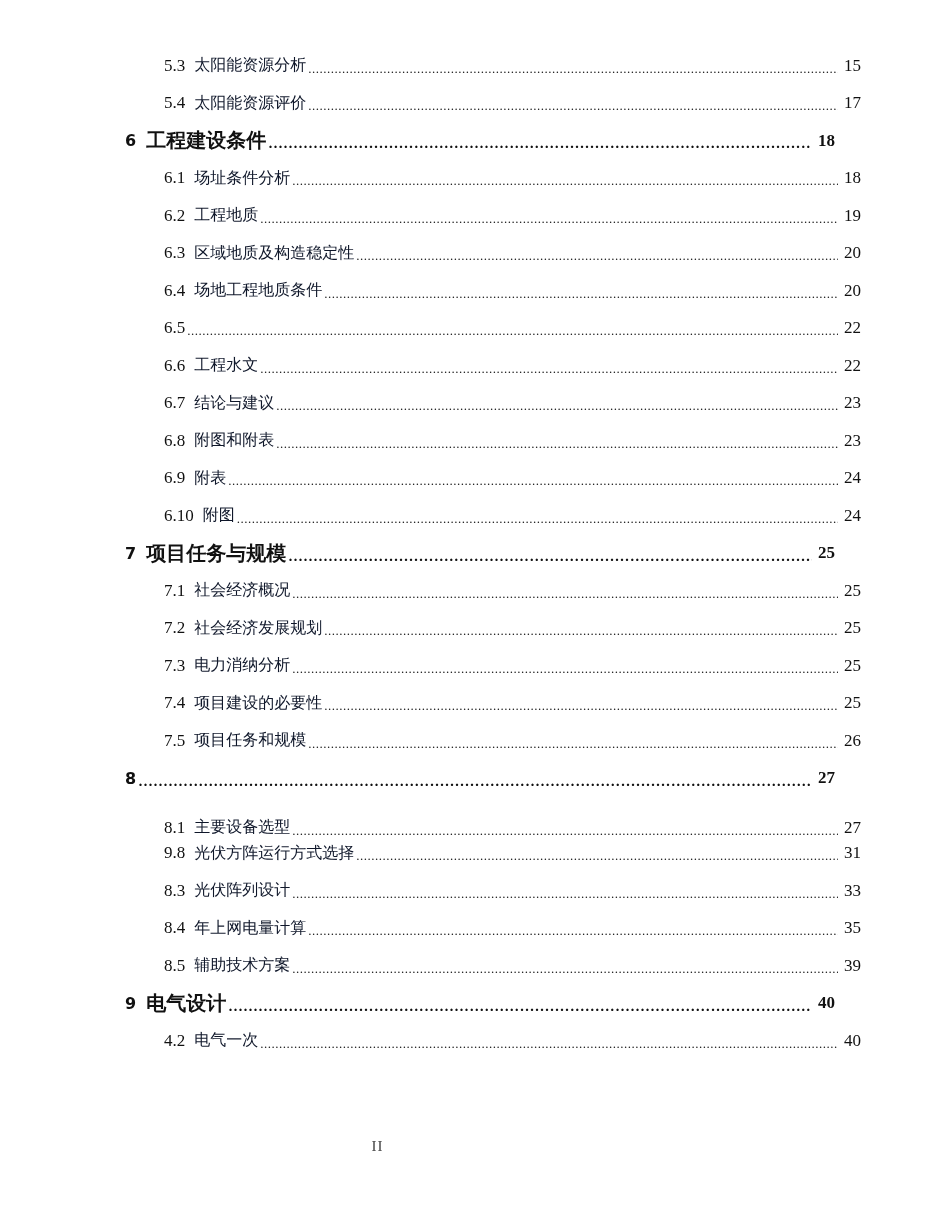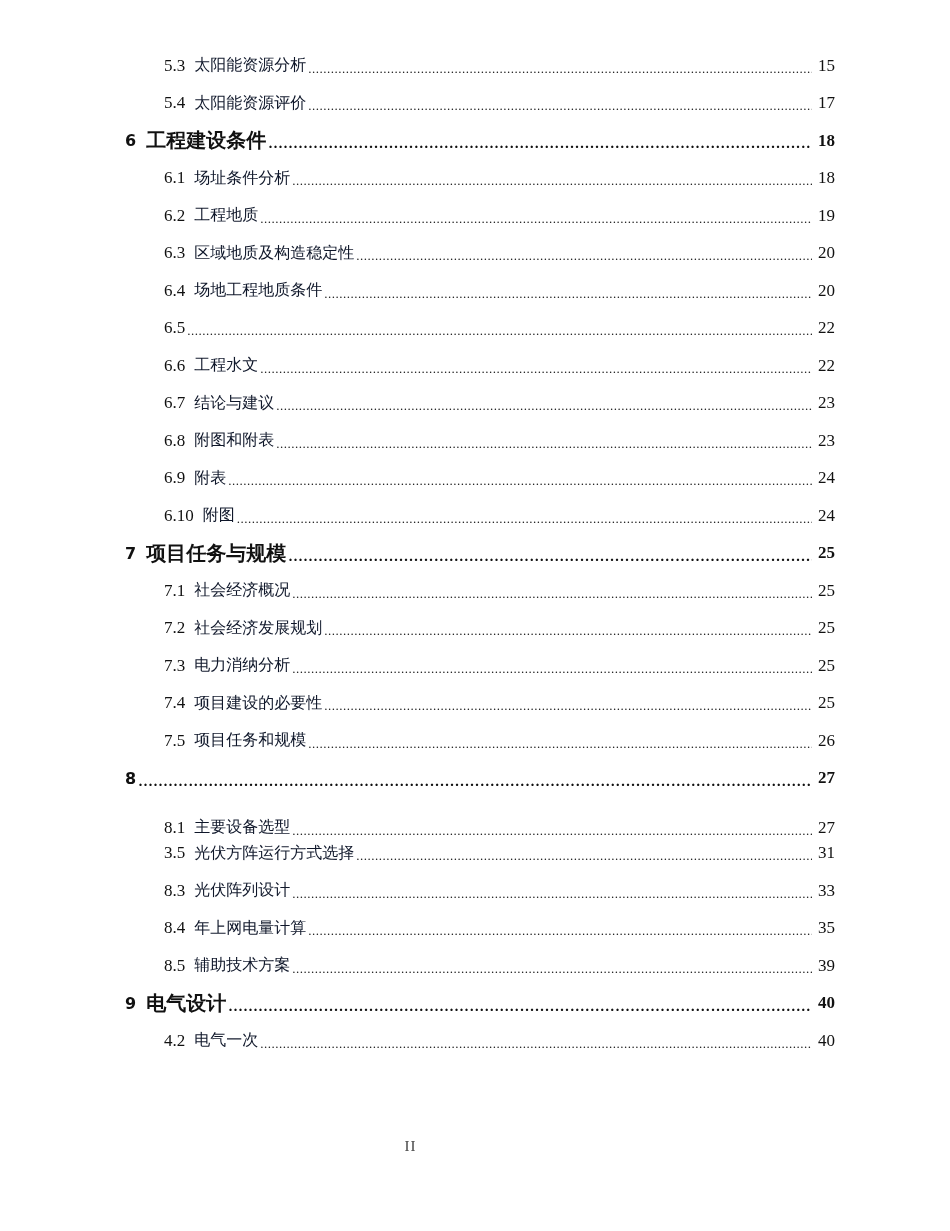--- a/index.html
+++ b/index.html
@@ -4,29 +4,29 @@
 <style>
   html, body { margin: 0; padding: 0; background: #ffffff; }
   body { width: 950px; height: 1231px; position: relative; overflow: hidden; font-family: "DejaVu Serif", "Liberation Serif", serif; color: #111; }
   .toc { position: absolute; left: 0; top: 47px; width: 950px; }
   .row { position: absolute; left: 0; width: 950px; height: 37px; display: flex; align-items: center; }
   .row .num { white-space: nowrap; }
   .row .title { white-space: nowrap; }
   .row .leader { flex: 1; overflow: hidden; white-space: nowrap; margin: 0 1px 0 2px; position: relative; top: 3px; }
   .row .leader::after { content: "........................................................................................................................................................................................................................................................................................................................................................................................"; letter-spacing: 0.5px; }
   .row .page { white-space: nowrap; width: 22px; text-align: right; }
-  .lvl2 { padding-left: 164px; padding-right: 115px; box-sizing: border-box; font-size: 17px; font-family: "Liberation Serif", serif; }
+  .lvl2 { padding-left: 164px; padding-right: 89px; box-sizing: border-box; font-size: 17px; font-family: "Liberation Serif", serif; }
   .lvl2 .title { font-family: "DejaVu Sans", sans-serif; font-size: 16px; color: #0f172a; margin-left: 9px; }
   .lvl2 .leader { font-size: 13px; color: #222; }
   .lvl1 { padding-left: 125px; padding-right: 115px; box-sizing: border-box; font-size: 17px; font-weight: bold; }
   .lvl1 .num { font-family: "DejaVu Sans", sans-serif; font-size: 16px; }
   .lvl1 .title { font-family: "DejaVu Sans", sans-serif; font-size: 20px; margin-left: 10px; }
   .lvl1 .leader { font-size: 13px; font-weight: bold; }
   .lvl1 .page { font-family: "Liberation Serif", serif; }
-  .footer { position: absolute; top: 1138px; left: 0; width: 755px; text-align: center; font-family: "Liberation Serif", serif; font-size: 15px; color: #444; letter-spacing: 1px; margin-left: 33px; }
+  .footer { position: absolute; top: 1138px; left: 0; width: 755px; text-align: center; font-family: "Liberation Serif", serif; font-size: 15px; color: #444; letter-spacing: 1px; }
 </style>
 </head>
 <body>
 
 <div class="toc">
   <div class="row lvl2" style="top:0px">
       <span class="num">5.3</span>
       <span class="title">太阳能资源分析</span>
       <span class="leader"></span>
       <span class="page">15</span>
@@ -143,21 +143,21 @@
       <span class="leader"></span>
       <span class="page">27</span>
     </div>
   <div class="row lvl2" style="top:762px">
       <span class="num">8.1</span>
       <span class="title">主要设备选型</span>
       <span class="leader"></span>
       <span class="page">27</span>
     </div>
   <div class="row lvl2" style="top:787.5px">
-      <span class="num">3.5</span>
+      <span class="num">9.8</span>
       <span class="title">光伏方阵运行方式选择</span>
       <span class="leader"></span>
       <span class="page">31</span>
     </div>
   <div class="row lvl2" style="top:825px">
       <span class="num">8.3</span>
       <span class="title">光伏阵列设计</span>
       <span class="leader"></span>
       <span class="page">33</span>
     </div>

